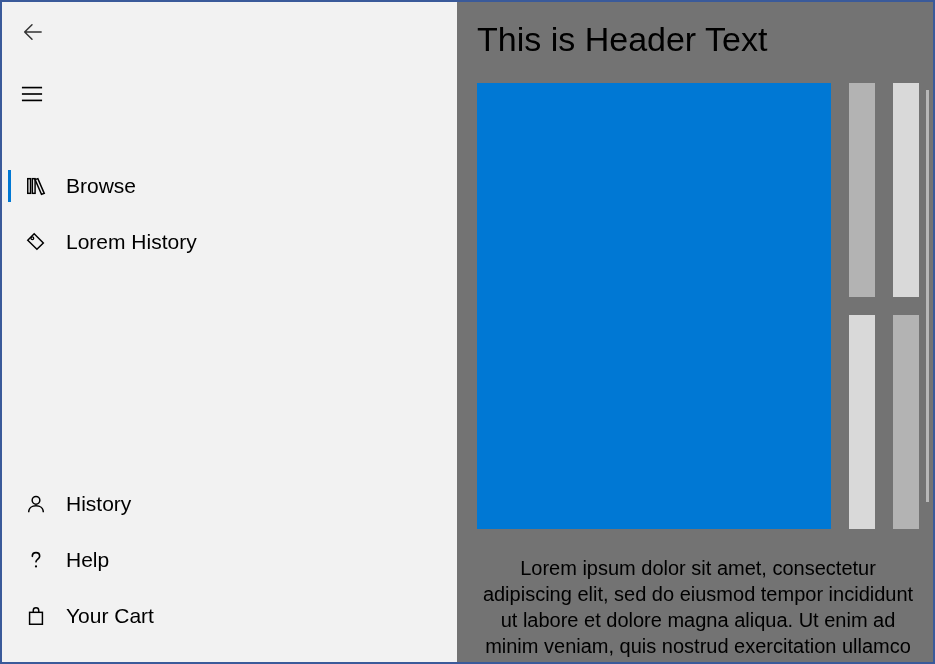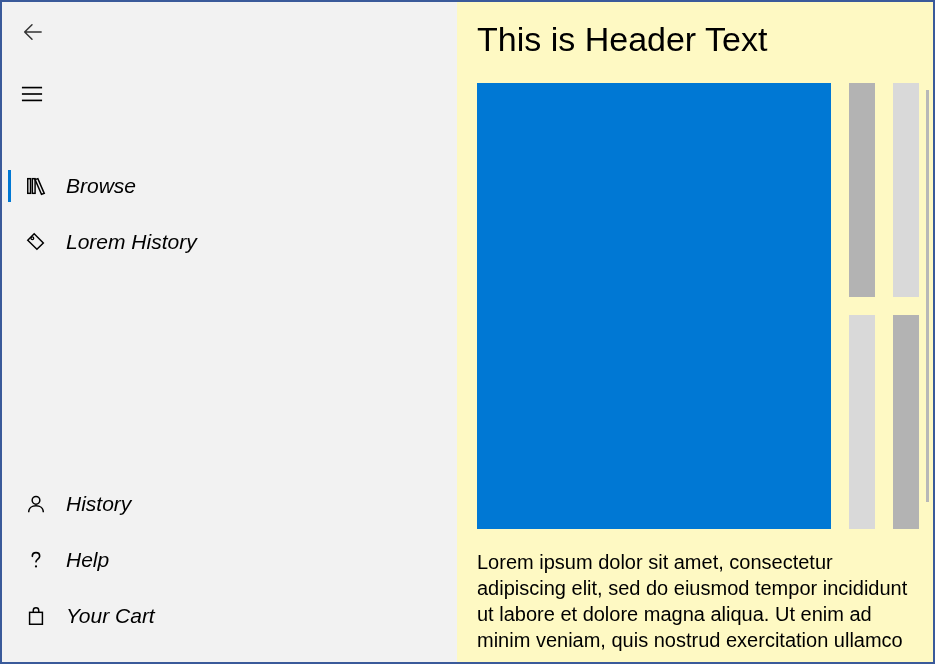--- a/index.html
+++ b/index.html
@@ -53,21 +53,20 @@
       flex-direction: column;
       padding-bottom: 18px;
     }
     .nav-item {
       display: flex;
       align-items: center;
       height: 56px;
       cursor: pointer;
       position: relative;
       padding-left: 20px;
-      font-style: italic;
     }
     .nav-item.selected::before {
       content: "";
       position: absolute;
       left: 6px;
       top: 12px;
       bottom: 12px;
       width: 3px;
       background: #0078d4;
     }
@@ -81,21 +80,21 @@
     }
     .nav-icon svg { width: 22px; height: 22px; }
     .nav-label {
       margin-left: 16px;
       font-size: 21px;
       color: #000;
     }
     .main {
       flex: 1;
       height: 100%;
-      background: #fef9c3;
+      background: #737373;
       padding: 14px 14px 0 20px;
       display: flex;
       flex-direction: column;
       position: relative;
     }
     .header-text {
       font-size: 34px;
       font-weight: 400;
       color: #000;
       margin-bottom: 24px;
@@ -118,25 +117,26 @@
       width: 70px;
     }
     .side-block-row {
       display: flex;
       gap: 18px;
       height: 214px;
     }
     .gray-block { width: 26px; background: #b3b3b3; }
     .lightgray-block { width: 26px; background: #d9d9d9; }
     .body-text {
-      margin-top: 20px;
+      margin-top: 26px;
       font-size: 20px;
       line-height: 1.3;
       color: #000;
       overflow: hidden;
+      text-align: center;
     }
     .scrollbar {
       position: absolute;
       right: 4px;
       top: 88px;
       width: 3px;
       height: 412px;
       background: #b8b8b8;
     }
   </style>

